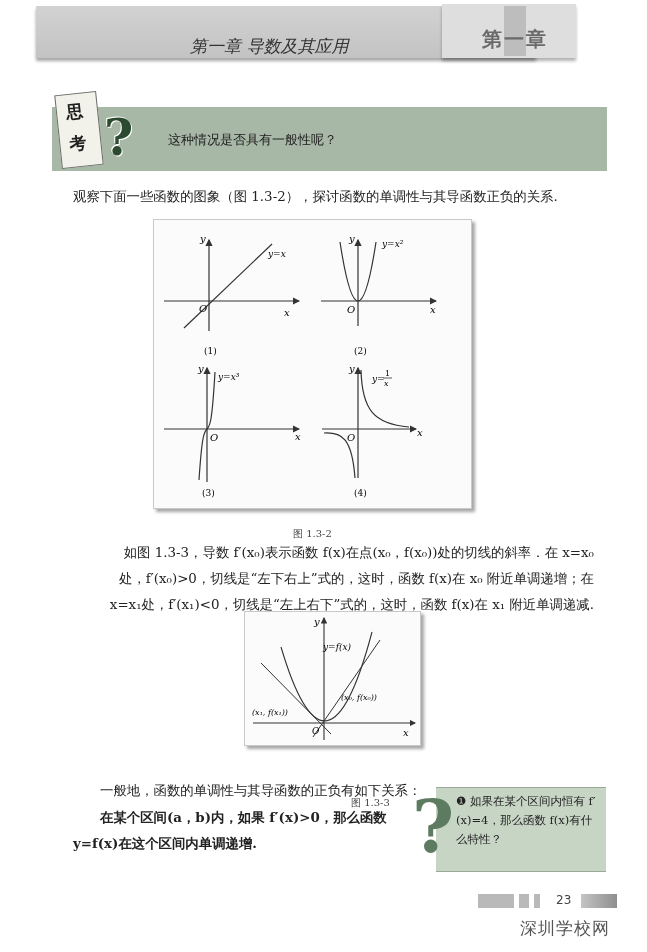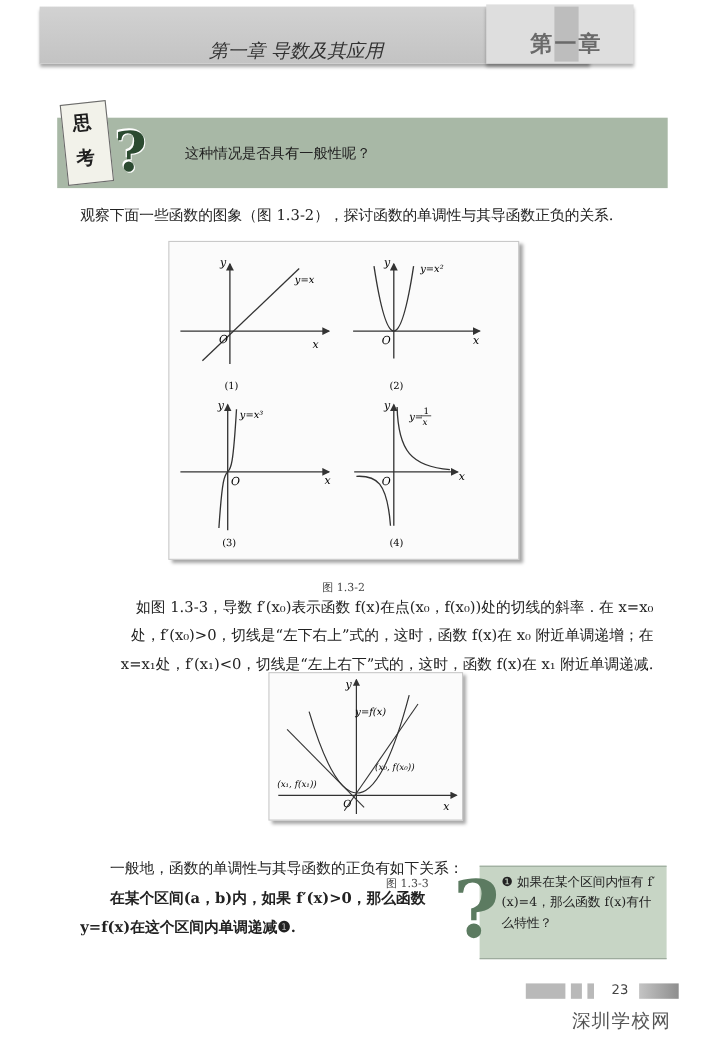--- a/index.html
+++ b/index.html
@@ -208,21 +208,21 @@
     <text x="7" y="103" font-size="8">(x₁, f(x₁))</text>
     <text x="67" y="122" font-size="9">O</text>
     <text x="158" y="124" font-size="10">x</text>
   </svg>
 </div>
 <div class="abs caption cap-133">图 1.3-3</div>
 
 <div class="abs para body3">
   <div class="indent">一般地，函数的单调性与其导函数的正负有如下关系：</div>
   <div class="indent bold">在某个区间(a，b)内，如果 f′(x)&gt;0，那么函数</div>
-  <div class="bold">y=f(x)在这个区间内单调递减❶.</div>
+  <div class="bold">y=f(x)在这个区间内单调递增.</div>
 </div>
 
 <div class="abs note-box"></div>
 <div class="abs note-qmark">?</div>
 <div class="abs note-text">❶ 如果在某个区间内恒有 f′(x)=4，那么函数 f(x)有什么特性？</div>
 
 <div class="abs page-bar" style="left:478px;top:894px;width:36px;"></div>
 <div class="abs page-bar" style="left:519px;top:894px;width:10px;"></div>
 <div class="abs page-bar" style="left:534px;top:894px;width:6px;"></div>
 <div class="abs page-num">23</div>

